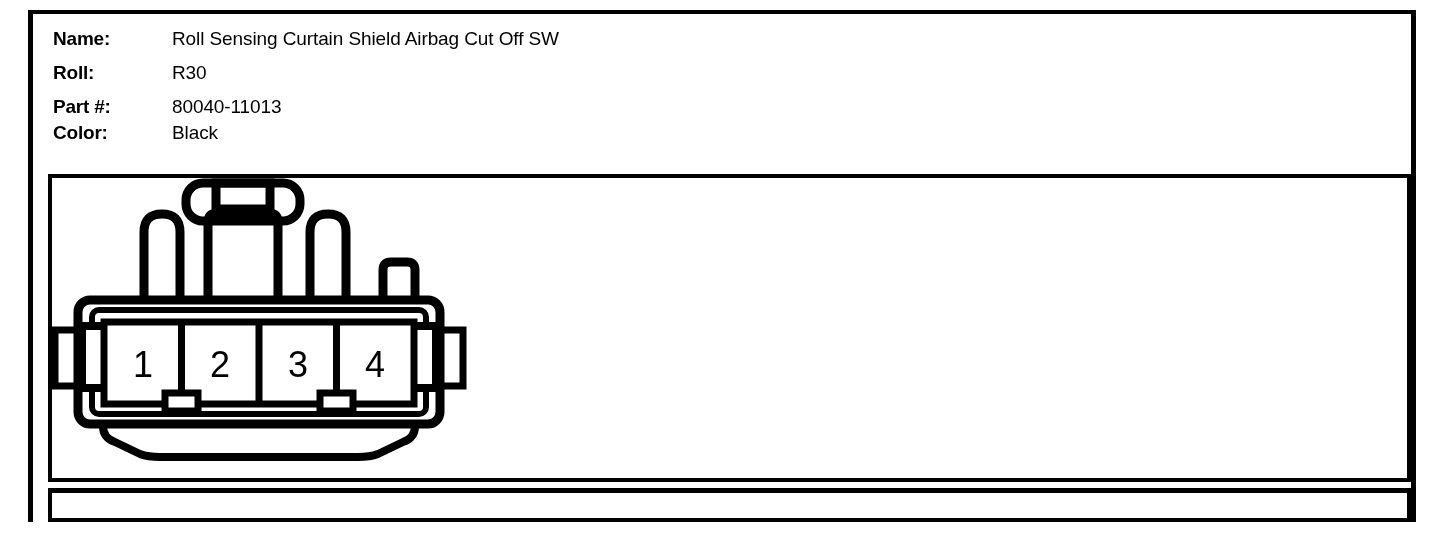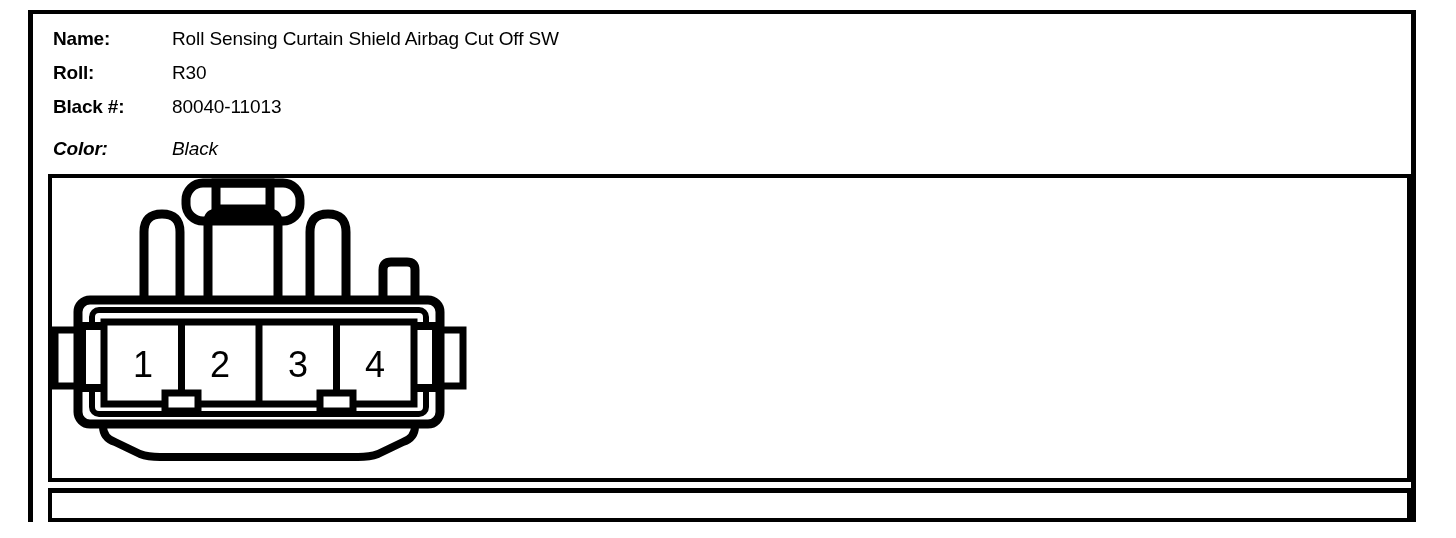--- a/index.html
+++ b/index.html
@@ -110,24 +110,24 @@
 
     <div class="spec-row" style="top:14px;">
       <span class="spec-label">Name:</span><span class="spec-value">Roll Sensing Curtain Shield Airbag Cut Off SW</span>
     </div>
 
     <div class="spec-row" style="top:48px;">
       <span class="spec-label">Roll:</span><span class="spec-value">R30</span>
     </div>
 
     <div class="spec-row" style="top:82px;">
-      <span class="spec-label">Black #:</span><span class="spec-value">80040-11013</span>
+      <span class="spec-label">Part #:</span><span class="spec-value">80040-11013</span>
     </div>
 
-    <div class="spec-row" style="top:124px;font-style:italic;">
+    <div class="spec-row" style="top:108px;">
       <span class="spec-label">Color:</span><span class="spec-value">Black</span>
     </div>
 
   </div>
 
   <div id="diagram-panel">
 
     <div id="connector-svg-holder">
       <svg width="420" height="312" viewBox="0 0 420 312" xmlns="http://www.w3.org/2000/svg">
 

